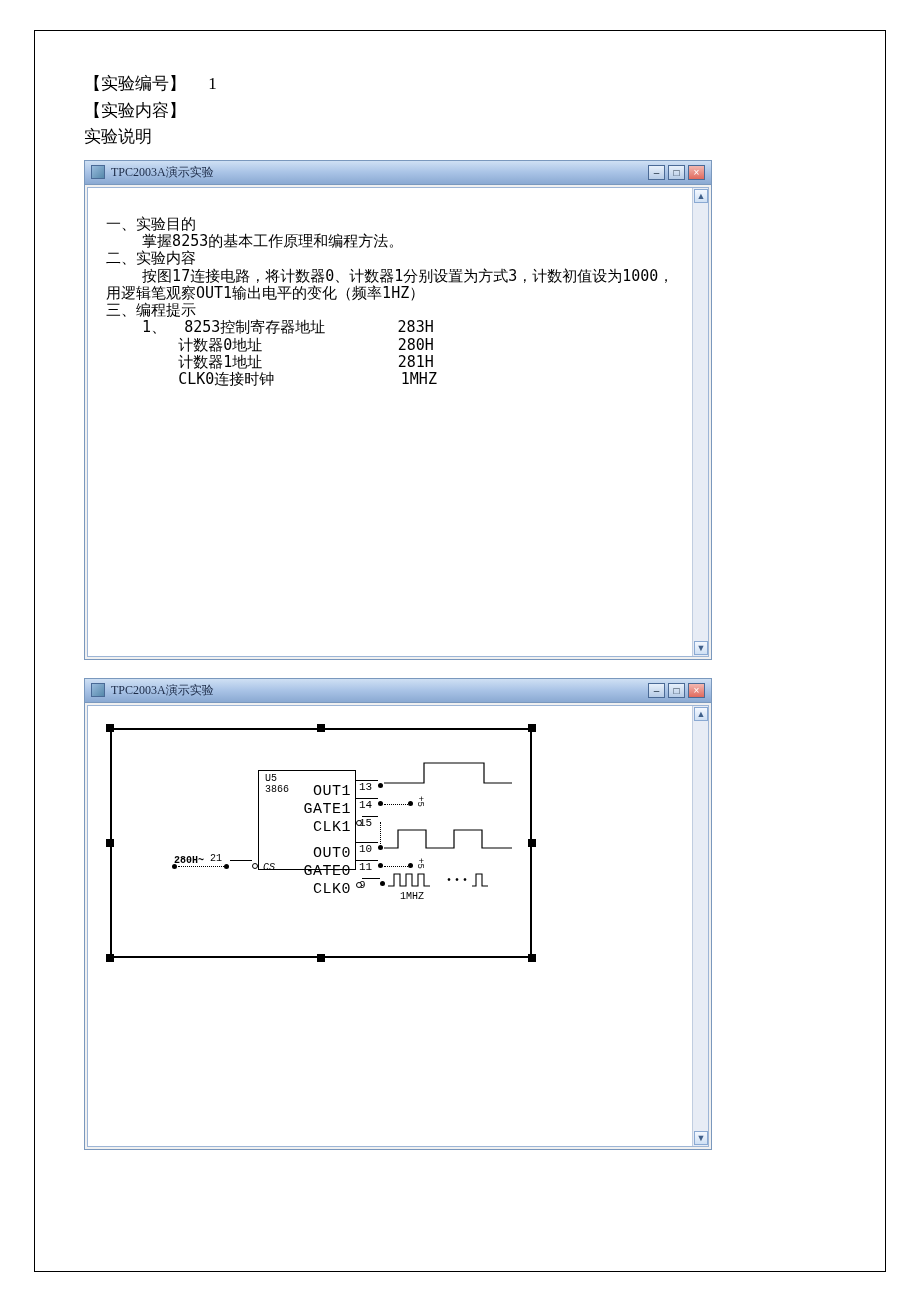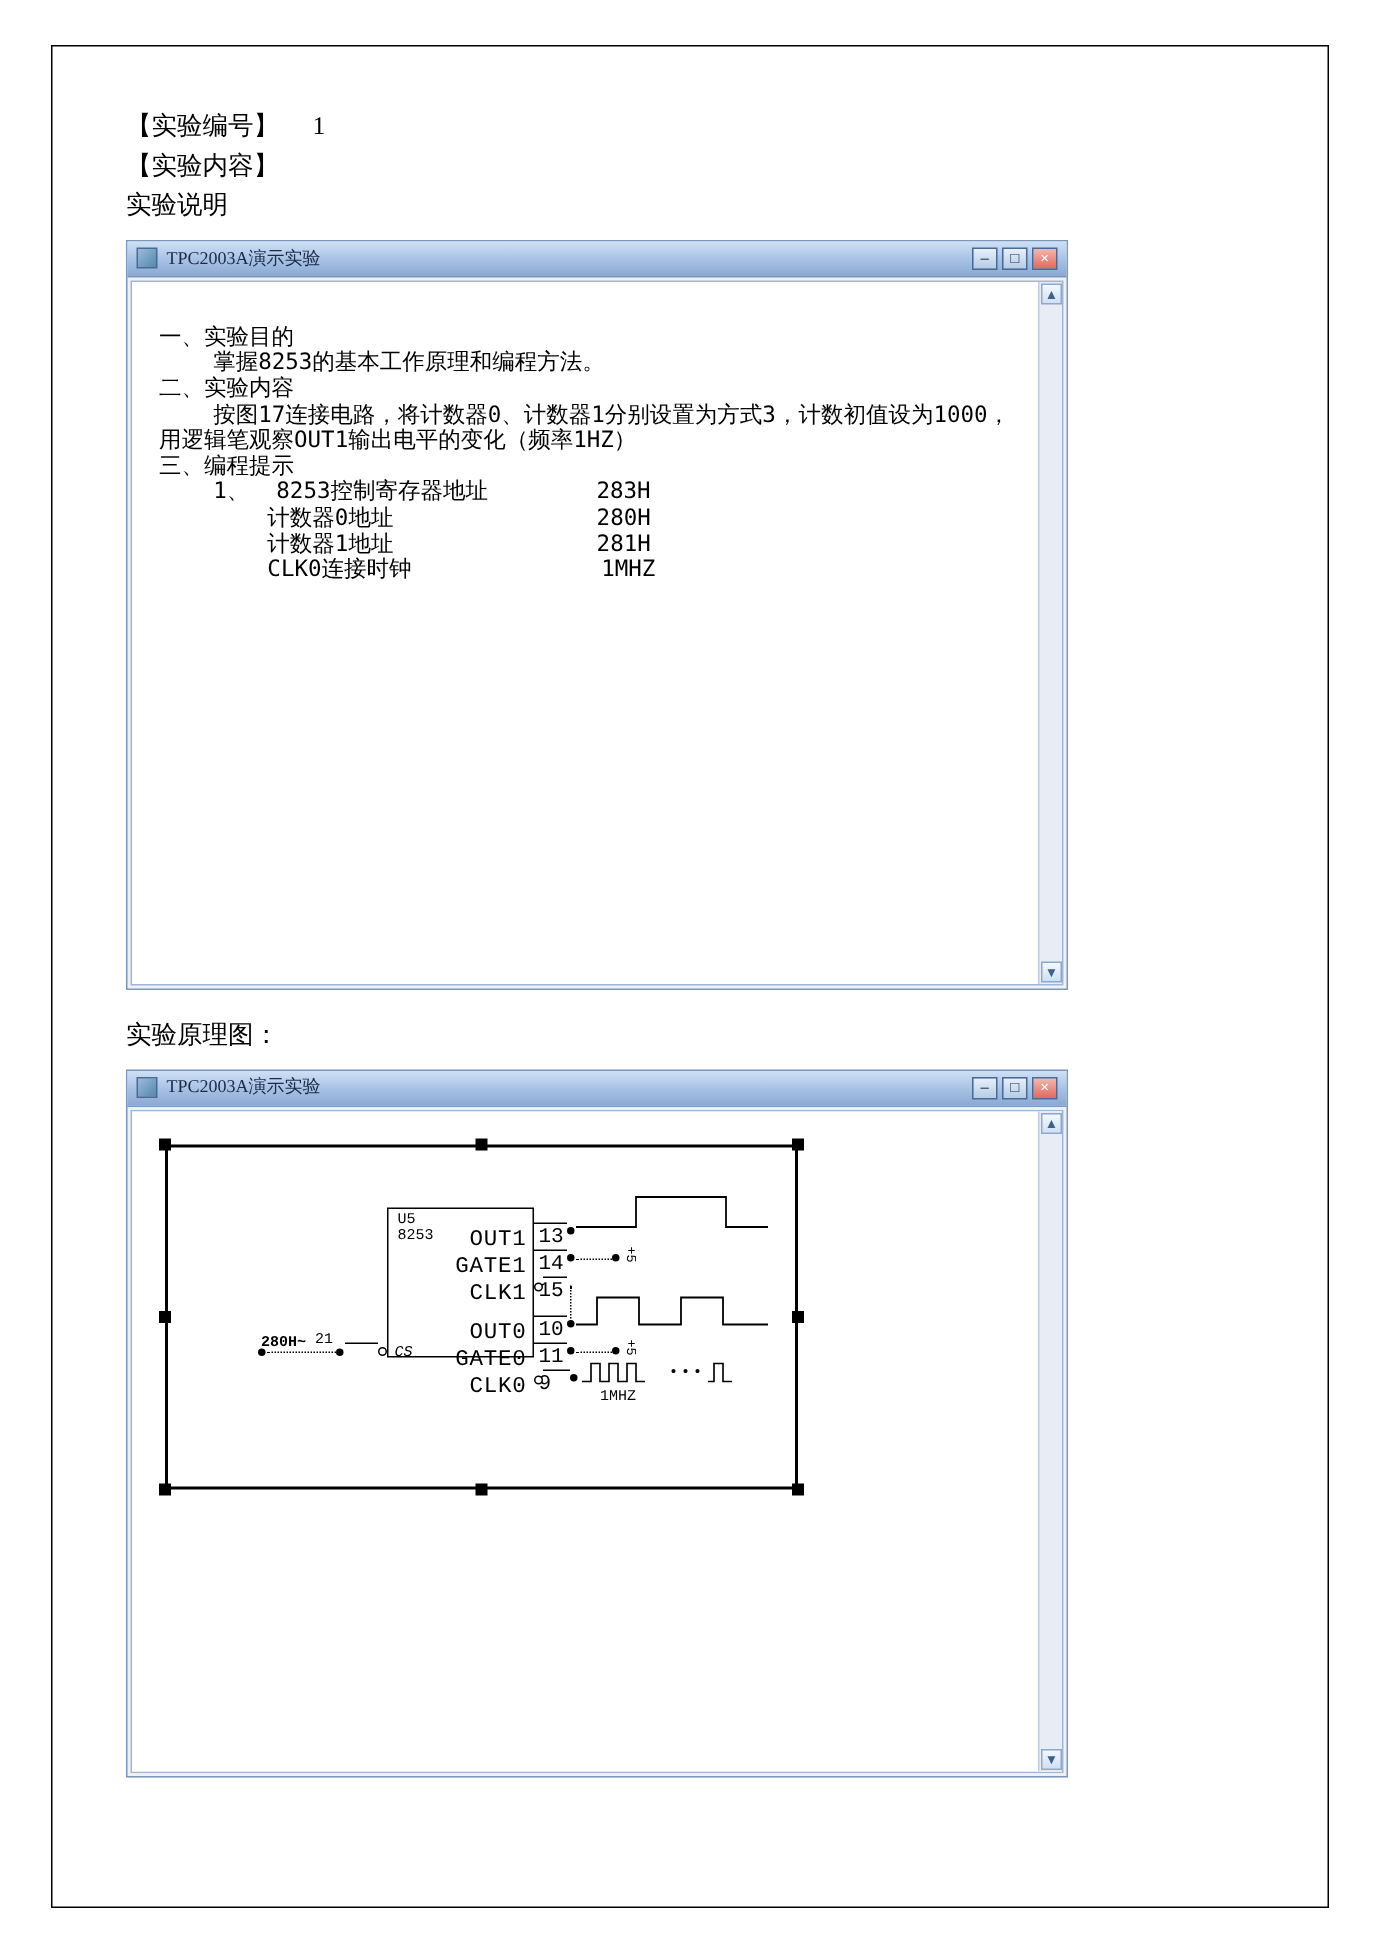--- a/index.html
+++ b/index.html
@@ -160,21 +160,21 @@
   }
   .pin-row {
     position: absolute;
     left: 0; right: 0;
     height: 14px;
   }
   .pin-row .rlabel {
     position: absolute; right: 4px; top: 0; font-size: 15px; letter-spacing: 0.5px;
   }
   .pin-row .rnum {
-    position: absolute; left: 100%; margin-left: 4px; top: -1px; font-size: 14px;
+    position: absolute; left: 100%; margin-left: 4px; top: -1px; font-size: 11px;
   }
   .invcirc {
     position: absolute;
     width: 6px; height: 6px;
     border: 1px solid #000;
     border-radius: 50%;
     background: #fff;
   }
   .pinline {
     position: absolute;
@@ -242,21 +242,20 @@
 <span>        计数器1地址               281H</span>
 <span>        CLK0连接时钟              1MHZ</span></pre>
       </div>
       <div class="scrollbar-v">
         <div class="sb-btn up">▲</div>
         <div class="sb-btn down">▼</div>
       </div>
     </div>
   </div>
 
-  <div class="body-text">实验原理图：</div>
 
   <div class="win">
     <div class="win-title">
       <span class="appicon"></span>
       <span>TPC2003A演示实验</span>
       <span class="spacer"></span>
       <span class="wbtn">–</span>
       <span class="wbtn">□</span>
       <span class="wbtn close">×</span>
     </div>
@@ -277,21 +276,21 @@
         <span class="dot5" style="position:absolute; left:84px; top:158px;"></span>
         <div class="conn-dotted" style="left:90px; top:160px; width:46px;"></div>
         <span class="dlabel" style="left:122px; top:148px;">21</span>
         <span class="dot5" style="position:absolute; left:136px; top:158px;"></span>
         <div class="pinline" style="left:142px; top:154px; width:22px;"></div>
         <span class="invcirc" style="left:164px; top:157px;"></span>
 
         <div class="chip">
           <div class="chip-label-top">
             <div>U5</div>
-            <div>8253</div>
+            <div>3866</div>
           </div>
           <span class="dlabel" style="left:4px; top:92px;font-style:italic;">CS</span>
 
           <div class="pin-row" style="top:10px;">
             <span class="rlabel">OUT1</span>
             <span class="rnum">13</span>
           </div>
           <div class="pin-row" style="top:28px;">
             <span class="rlabel">GATE1</span>
             <span class="rnum">14</span>

